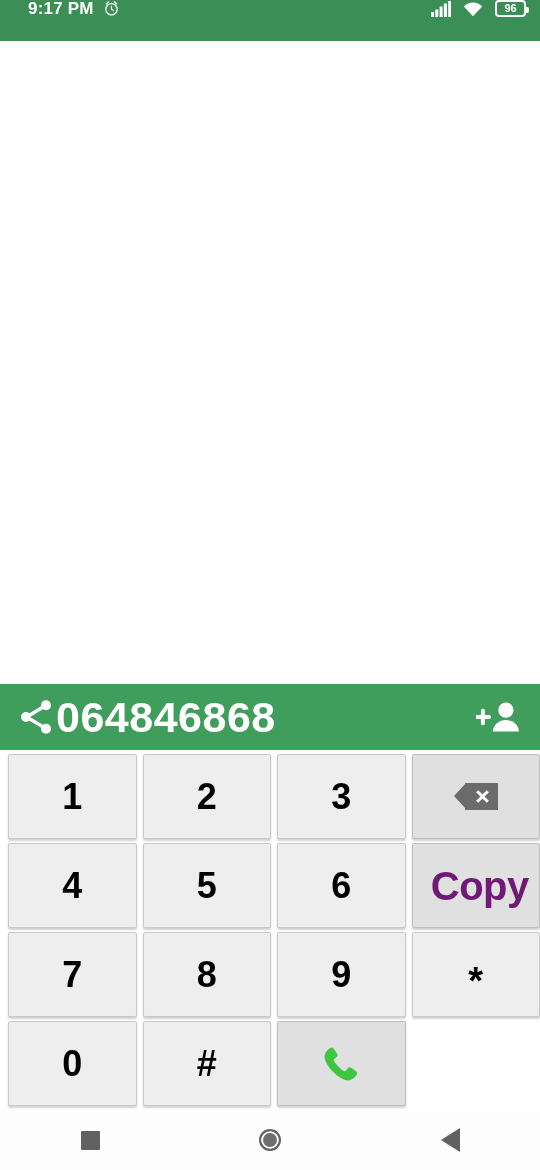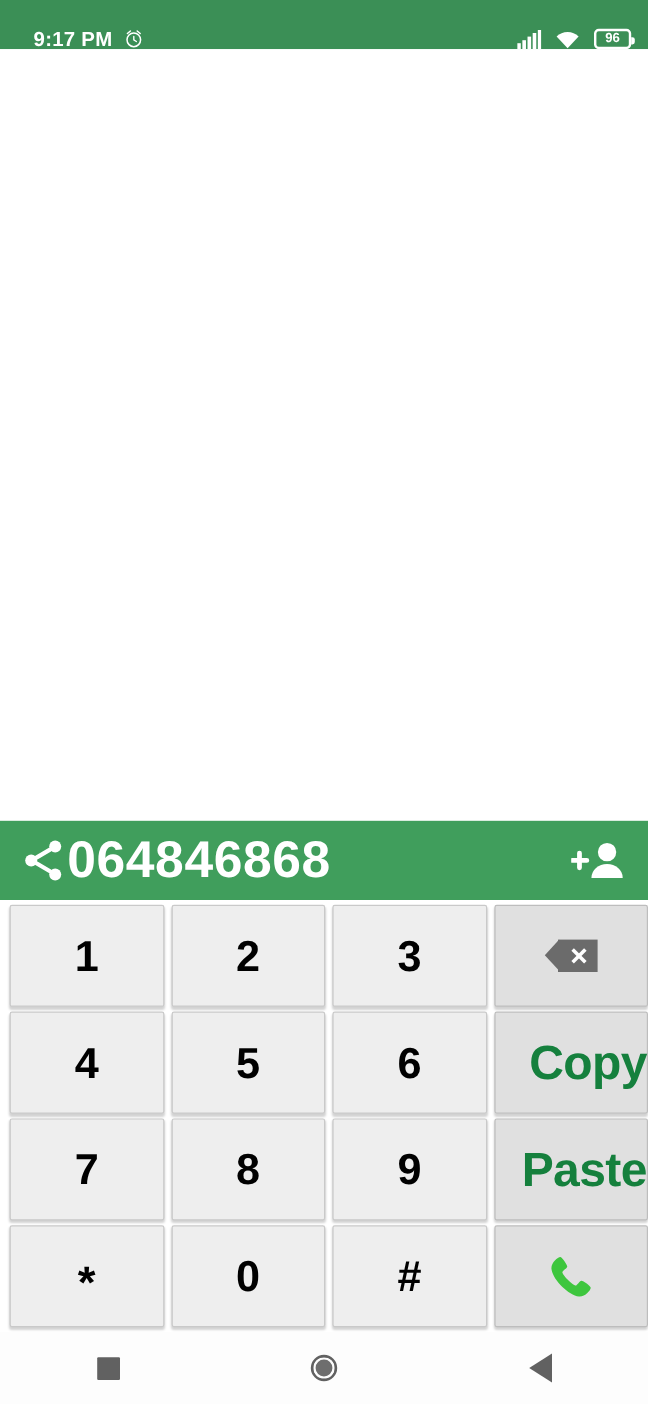--- a/index.html
+++ b/index.html
@@ -21,21 +21,21 @@
   }
 
   
   #status-bar {
     position: absolute;
     top: 0; left: 0;
     width: 540px;
     height: 41px;
     background: #3b8f56;
     display: flex;
-    align-items: flex-end;
+    align-items: flex-start;
     justify-content: space-between;
     padding: 0 14px 0 28px;
   }
   .status-left {
     display: flex;
     align-items: center;
     gap: 9px;
   }
   .status-time {
     color: #ffffff;
@@ -135,25 +135,25 @@
     font-weight: bold;
     line-height: 1;
     user-select: none;
     overflow: visible;
   }
   .key.fn {
     background: #e0e0e0;
     border: 1px solid #bdbdbd;
   }
   .key.label-key {
-    color: #15803d;
+    color: #701a75;
     font-size: 40px;
     font-weight: bold;
     white-space: nowrap;
-    justify-content: flex-end;
+    justify-content: center;
     padding-left: 8px;
     letter-spacing: -0.5px;
   }
   .key .star { font-size: 38px; position: relative; top: 6px; }
   .key .hash { font-size: 36px; }
 
   
   .backspace-icon {
     position: relative;
     width: 44px;
@@ -315,23 +315,20 @@
 
     <div class="key">
         <span>7</span>
       </div>
     <div class="key">
         <span>8</span>
       </div>
     <div class="key">
         <span>9</span>
       </div>
-    <div class="key fn label-key">
-        <span>Paste</span>
-      </div>
 
     <div class="key">
         <span class="star">*</span>
       </div>
     <div class="key">
         <span>0</span>
       </div>
     <div class="key">
         <span class="hash">#</span>
       </div>

